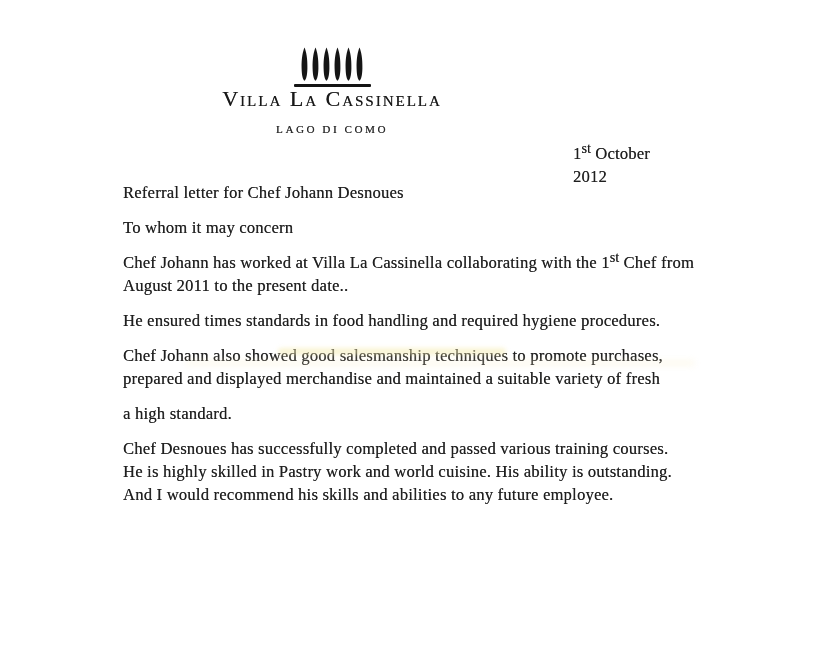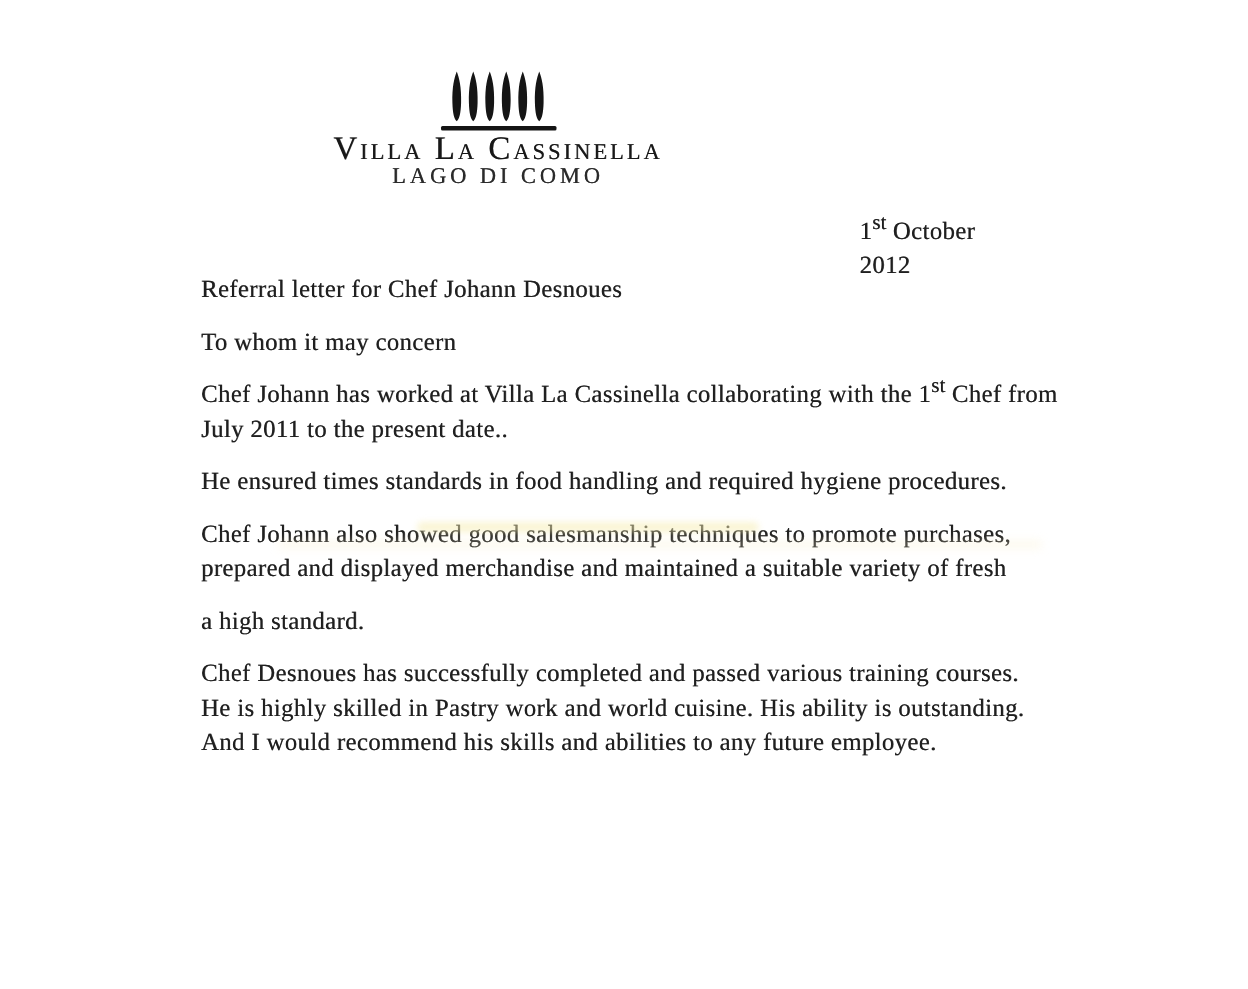--- a/index.html
+++ b/index.html
@@ -37,22 +37,22 @@
   }
   .logo-wordmark {
     margin-top: 2px;
     font-variant: small-caps;
     font-size: 22px;
     line-height: 20px;
     letter-spacing: 2px;
     color: #181818;
   }
   .logo-subtitle {
-    margin-top: 1px;
-    font-size: 15px;
+    margin-top: 14px;
+    font-size: 11px;
     letter-spacing: 2.6px;
     color: #2a2a2a;
   }
 
   
   .date {
     position: absolute;
     top: 142px; left: 573px;
     font-size: 16.5px;
     line-height: 23px;
@@ -60,21 +60,20 @@
   }
 
   
   .body {
     position: absolute;
     top: 181px; left: 123px;
     width: 660px;
     font-size: 16.5px;
     line-height: 23px;
     letter-spacing: 0.25px;
-    margin-left: 11px;
   }
   .subject, .salutation, .para { margin: 0 0 12px 0; }
   .line { white-space: pre; }
   sup { font-size: 14px; line-height: 0; letter-spacing: 0; }
 
   
   .smudge {
     position: absolute;
     pointer-events: none;
     border-radius: 4px;
@@ -115,21 +114,21 @@
   </div>
 
   <div class="date ink">1<sup>st</sup> October 2012</div>
 
   <div class="body ink">
     <div class="subject">Referral letter for Chef Johann Desnoues</div>
     <div class="salutation">To whom it may concern</div>
 
   <div class="para">
         <div class="line">Chef Johann has worked at Villa La Cassinella collaborating with the 1<sup>st</sup> Chef from</div>
-        <div class="line">July 2011 to the present date..</div>
+        <div class="line">August 2011 to the present date..</div>
       </div>
       <div class="para">
         <div class="line">He ensured times standards in food handling and required hygiene procedures.</div>
       </div>
       <div class="para">
         <div class="line">Chef Johann also showed good salesmanship techniques to promote purchases,</div>
         <div class="line">prepared and displayed merchandise and maintained a suitable variety of fresh</div>
       </div>
       <div class="para">
         <div class="line">a high standard.</div>

